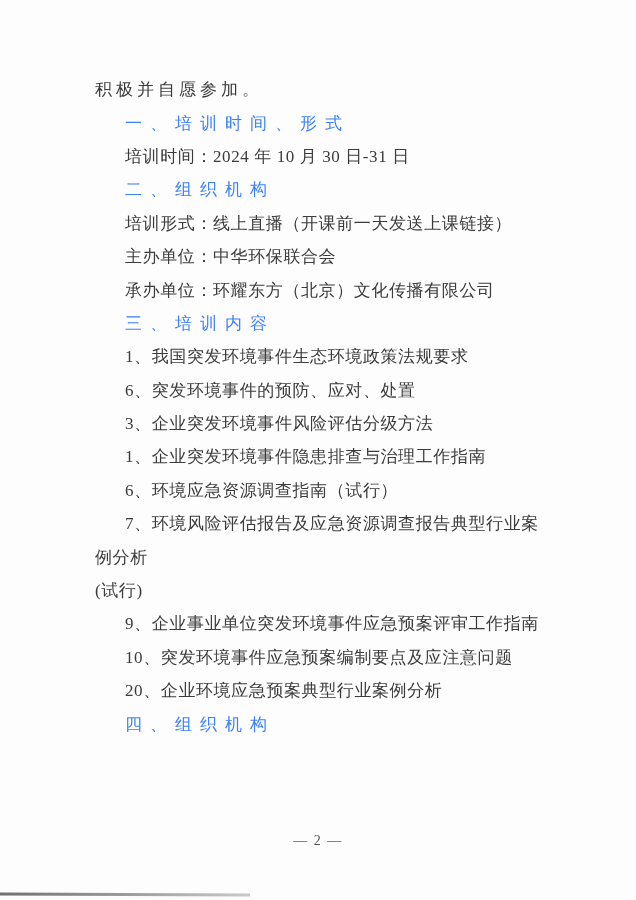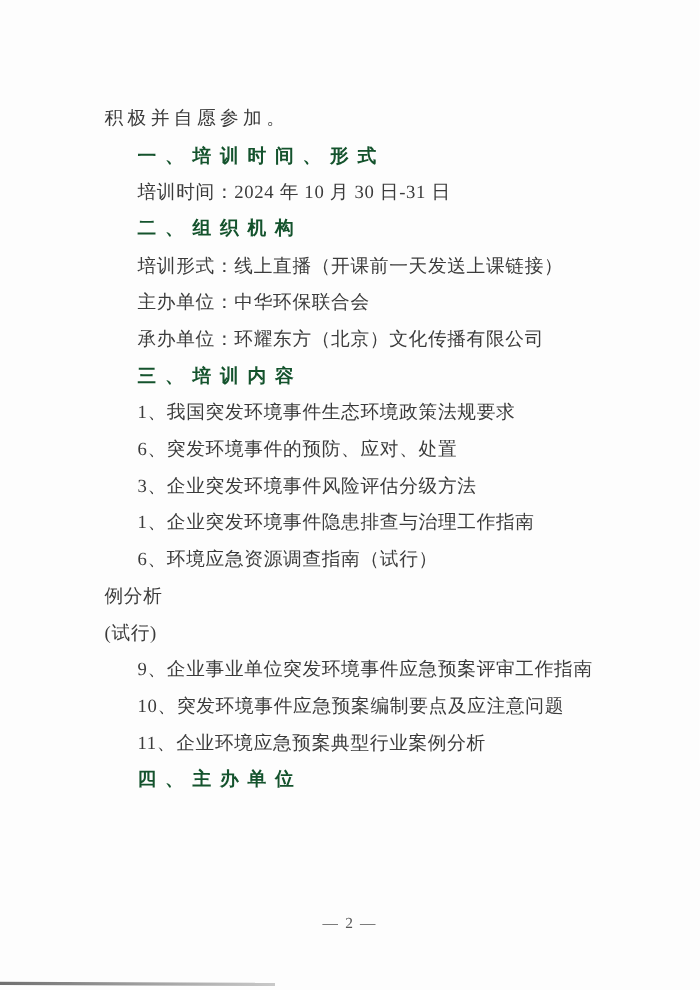--- a/index.html
+++ b/index.html
@@ -11,38 +11,38 @@
     width: 636px;
     height: 900px;
     background: #fdfdfd;
     overflow: hidden;
     font-family: "Liberation Serif", "DejaVu Serif", serif;
     color: #3b3b3b;
   }
   .content {
     position: absolute;
     left: 95px;
-    top: 91px;
+    top: 73px;
     width: 470px;
   }
   .line {
     height: 33.4px;
     display: flex;
     align-items: center;
     white-space: pre;
     font-size: 17px;
     letter-spacing: 0.6px;
   }
   .indent {
     padding-left: 30px;
   }
   .heading {
-    font-weight: bold;
+    font-weight: normal;
     letter-spacing: 8px;
-    color: #14532d;
+    color: #3b82f6;
   }
   .wide {
     letter-spacing: 4px;
   }
   .pageno {
     position: absolute;
     top: 833px;
     left: 0;
     width: 636px;
     height: 20px;
@@ -73,25 +73,26 @@
     <div class="line heading indent">二、组织机构</div>
     <div class="line indent">培训形式：线上直播（开课前一天发送上课链接）</div>
     <div class="line indent">主办单位：中华环保联合会</div>
     <div class="line indent">承办单位：环耀东方（北京）文化传播有限公司</div>
     <div class="line heading indent">三、培训内容</div>
     <div class="line indent">1、我国突发环境事件生态环境政策法规要求</div>
     <div class="line indent">6、突发环境事件的预防、应对、处置</div>
     <div class="line indent">3、企业突发环境事件风险评估分级方法</div>
     <div class="line indent">1、企业突发环境事件隐患排查与治理工作指南</div>
     <div class="line indent">6、环境应急资源调查指南（试行）</div>
+    <div class="line indent">7、环境风险评估报告及应急资源调查报告典型行业案</div>
     <div class="line">例分析</div>
     <div class="line">(试行)</div>
     <div class="line indent">9、企业事业单位突发环境事件应急预案评审工作指南</div>
     <div class="line indent">10、突发环境事件应急预案编制要点及应注意问题</div>
-    <div class="line indent">11、企业环境应急预案典型行业案例分析</div>
-    <div class="line heading indent">四、主办单位</div>
+    <div class="line indent">20、企业环境应急预案典型行业案例分析</div>
+    <div class="line heading indent">四、组织机构</div>
   </div>
 
   <div class="pageno">— 2 —</div>
 
   <div class="scan-artifact"></div>
 
 </div>
 
 </body></html>

